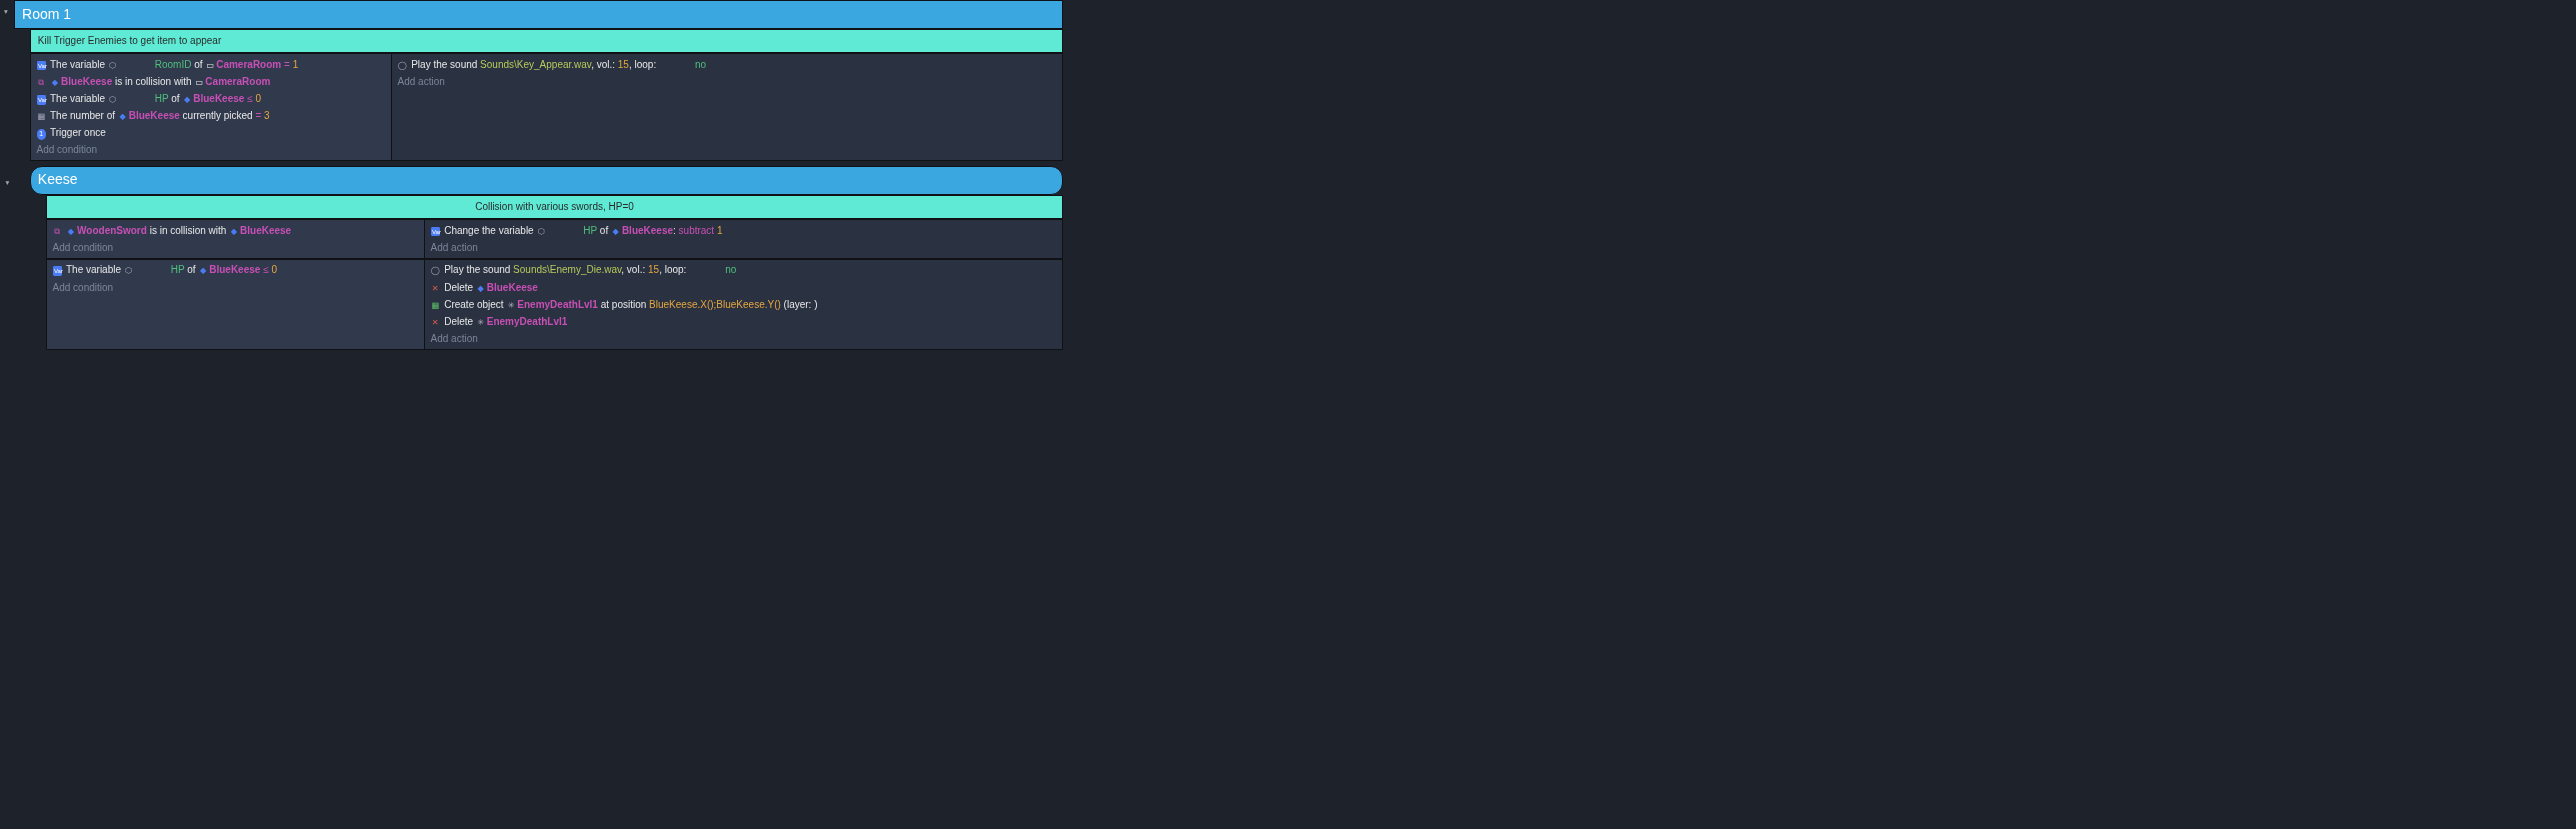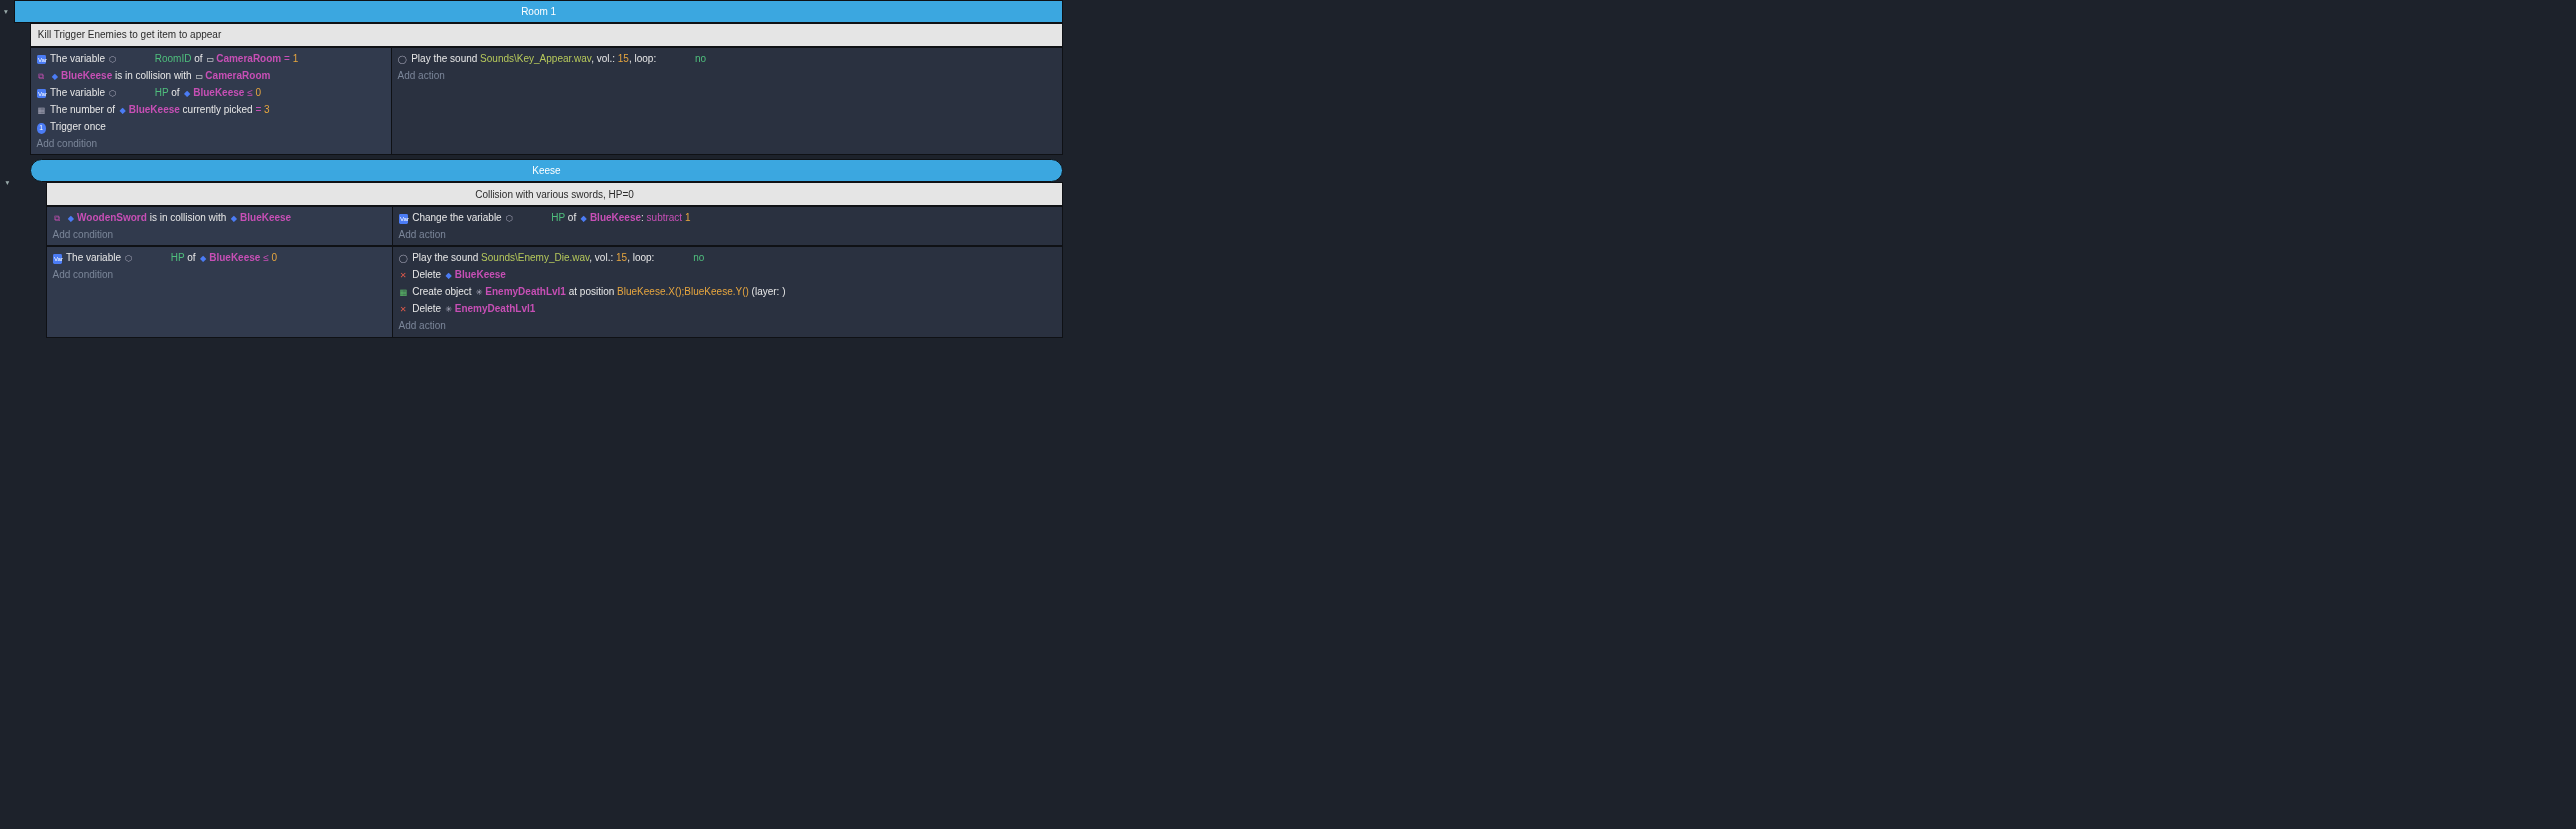--- a/index.html
+++ b/index.html
@@ -8,31 +8,30 @@
     font-family: -apple-system, BlinkMacSystemFont, "Segoe UI", Arial, sans-serif;
     font-size: 10px;
     color: #e8e8e8;
     line-height: 1.55;
     overflow-x: auto;
   }
   .root { width: 1063px; }
   .group-header {
     background: #3ba7e0;
     color: #fff;
-    font-size: 10px;
+    font-size: 14px;
     padding: 2.7px 6.8px;
     border: 0.7px solid #0f1115;
     display: flex;
     align-items: center;
-    justify-content: center;
   }
   .group-header.lvl0 { margin-left: 14.3px; }
   .group-header.lvl1 { margin-left: 30px; border-radius: 12px; }
   .comment {
-    background: #e5e5e5;
+    background: #5eead4;
     color: #2b2b2b;
     padding: 3.4px 6.8px;
     border: 0.7px solid #0f1115;
   }
   .comment.lvl1 { margin-left: 30px; }
   .comment.lvl2 { margin-left: 46px; text-align: center; }
   .event-row {
     display: flex;
     background: #2a3140;
     border: 0.7px solid #0f1115;
@@ -40,21 +39,21 @@
   .event-row.lvl1 { margin-left: 30px; }
   .event-row.lvl2 { margin-left: 46px; }
   .cond-col, .act-col {
     padding: 2px 5.5px 2px 5.5px;
   }
   .cond-col {
     width: 361px;
     border-right: 0.7px solid #0f1115;
     background: #313a4d;
   }
-  .event-row.lvl2 .cond-col { width: 346px; }
+  .event-row.lvl2 .cond-col { width: 378px; }
   .act-col {
     flex: 1;
     background: #2a3140;
   }
   .line {
     padding: 0.7px 0;
     white-space: nowrap;
   }
   .add-link {
     color: #7b8699;

